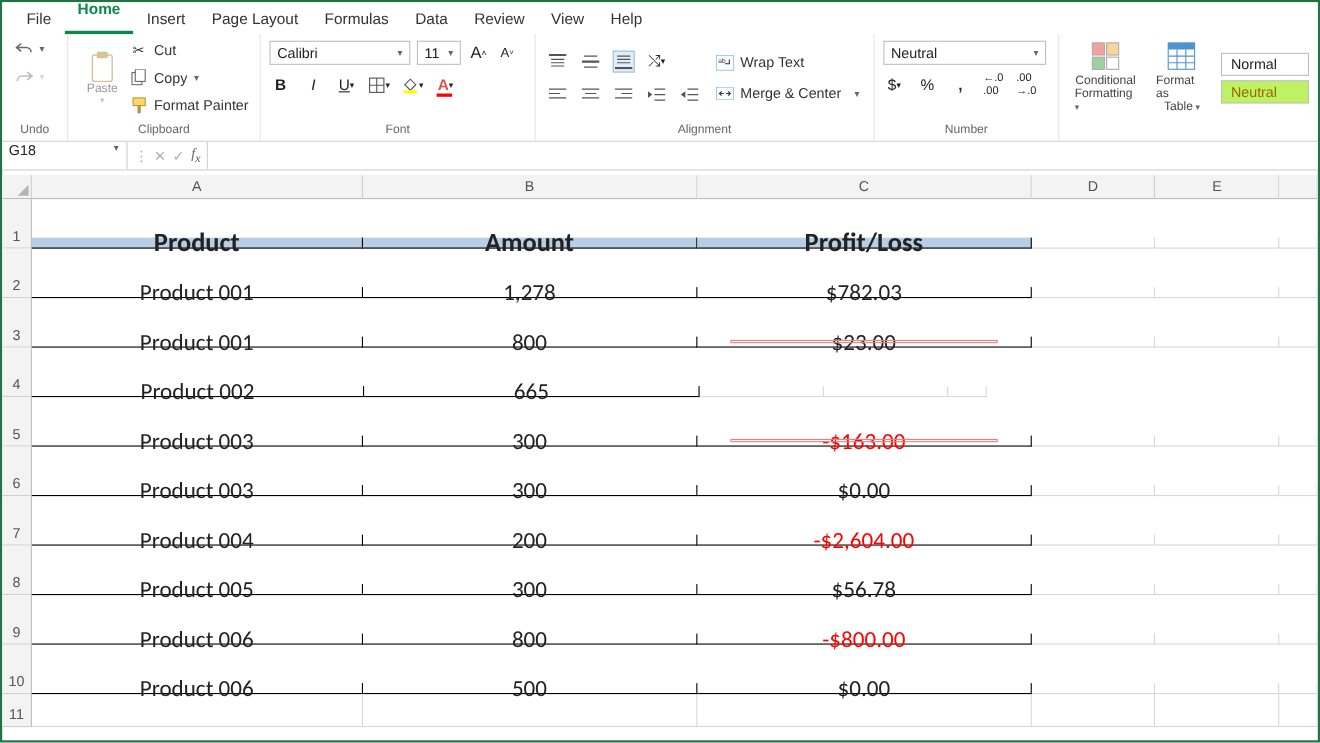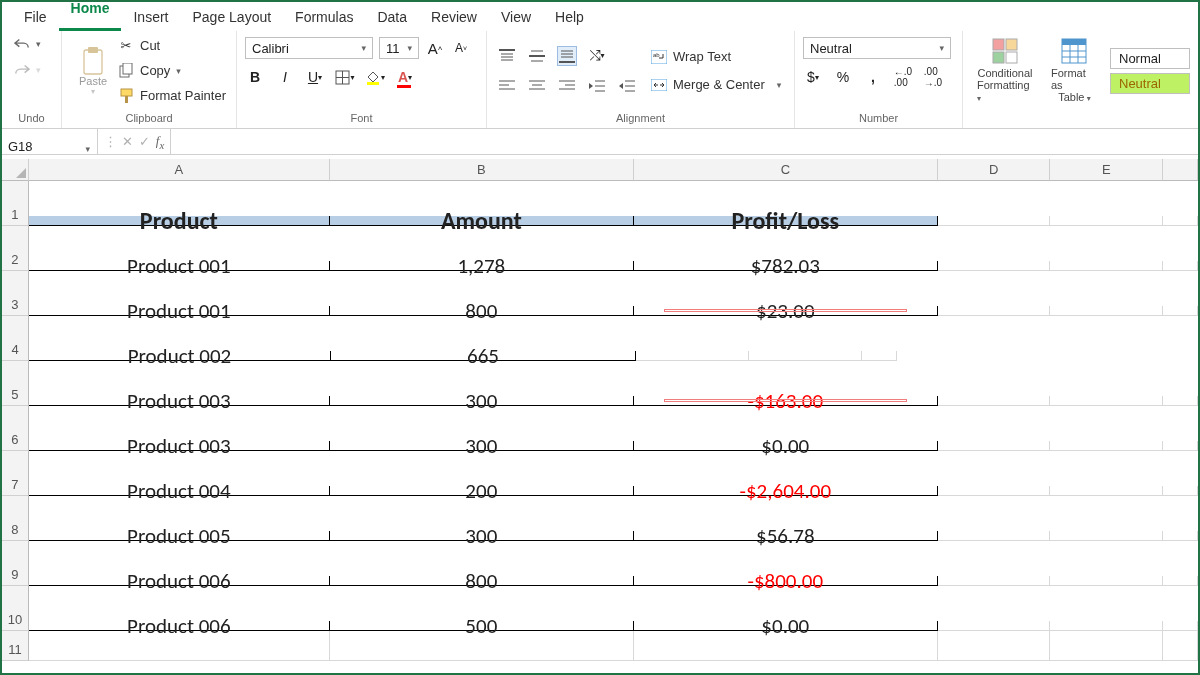--- a/index.html
+++ b/index.html
@@ -28,21 +28,21 @@
   .sm-ico { width:16px; height:16px; display:inline-flex; align-items:center; justify-content:center;}
   .combo { height:22px; border:1px solid #bfbfbf; background:#fff; display:flex; align-items:center; padding:0 3px 0 6px; font-size:13px;}
   .combo .arrow { margin-left:auto; font-size:9px; color:#666; padding:0 3px;}
   .btngroup { display:flex; gap:4px; align-items:center;}
   .square { width:20px; height:20px; display:inline-flex; align-items:center; justify-content:center; font-size:14px;}
   .pill { border:1px solid #bfbfbf; padding:1px 8px; font-size:13px; background:#fff; height:21px; display:flex; align-items:center;}
   .style-normal { width:80px; }
   .style-neutral { width:80px; background:#bef264; color:#9c6500;}
   
   .fx-row { height:26px; border-bottom:1px solid #d0d0d0; display:flex; align-items:stretch; background:#fff;}
-  .namebox { width:96px; border-right:1px solid #d0d0d0; display:flex; align-items:flex-end; padding:0 2px 0 6px;}
+  .namebox { width:114px; border-right:1px solid #d0d0d0; display:flex; align-items:flex-start; padding:0 2px 0 6px;}
   .namebox .arrow {margin-left:auto; font-size:9px; color:#666; padding:0 5px;}
   .fx-ctrls {display:flex; align-items:center; padding:0 6px; color:#b0b0b0; border-right:1px solid #d0d0d0; gap:6px;}
   .fx-ctrls .dots{letter-spacing:-1px;}
   .fx-ctrls .fx { font-style:italic; color:#666; font-family:"Segoe UI", serif;}
   .fx-input { flex:1; padding:0 6px; display:flex; align-items:center;}
   
   .grid-wrap { position:absolute; top:157px; left:0; right:0; bottom:0; overflow:hidden;}
   .col-headers { display:flex; height:22px; background:#fff;}
   .corner { width:27px; border-right:1px solid #d0d0d0; border-bottom:1px solid #bbb; background:#f3f3f3; position:relative;}
   .corner::after{content:""; position:absolute; right:2px; bottom:2px; width:0;height:0;border-left:10px solid transparent; border-bottom:10px solid #b5b5b5;}

